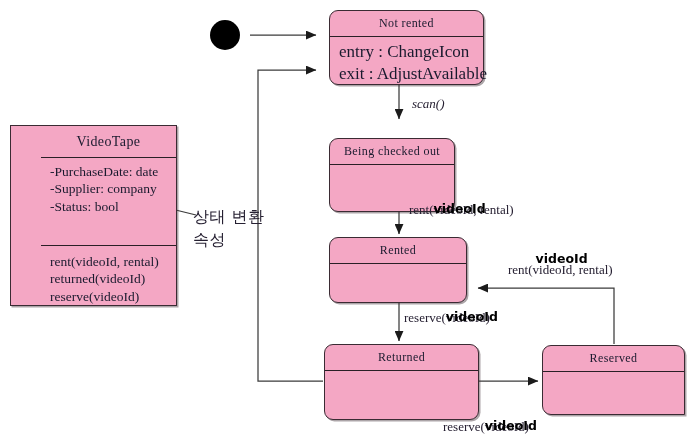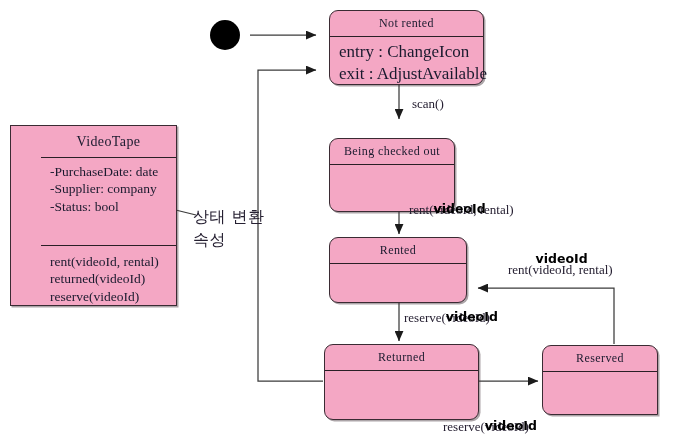--- a/index.html
+++ b/index.html
@@ -182,27 +182,27 @@
     <div class="sep"></div>
     <div class="body empty"></div>
   </div>
 
   <div class="node rounded" style="left:324px; top:344px; width:155px; height:76px;">
     <div class="title">Returned</div>
     <div class="sep"></div>
     <div class="body empty"></div>
   </div>
 
-  <div class="node rounded" style="left:542px; top:345px; width:116px; height:70px; border-radius:9px 9px 0 9px;">
+  <div class="node rounded" style="left:542px; top:345px; width:143px; height:70px; border-radius:9px 9px 0 9px;">
     <div class="title">Reserved</div>
     <div class="sep"></div>
     <div class="body empty"></div>
   </div>
 
-  <div class="label" style="left:412px; top:96px;">scan()</div>
+  <div class="label" style="left:412px; top:96px;font-style:italic;">scan()</div>
 
   <div class="label" style="left:409px; top:202px;">
     <span>rent(</span><span class="ov"><span class="under">videoId</span><span class="over">videoId</span></span><span>, rental)</span>
   </div>
 
   <div class="label" style="left:404px; top:310px;">
     <span>reserve(</span><span class="ov"><span class="under">videoId</span><span class="over">videoId</span></span><span>)</span>
   </div>
 
   <div class="label" style="left:508px; top:262px;">

